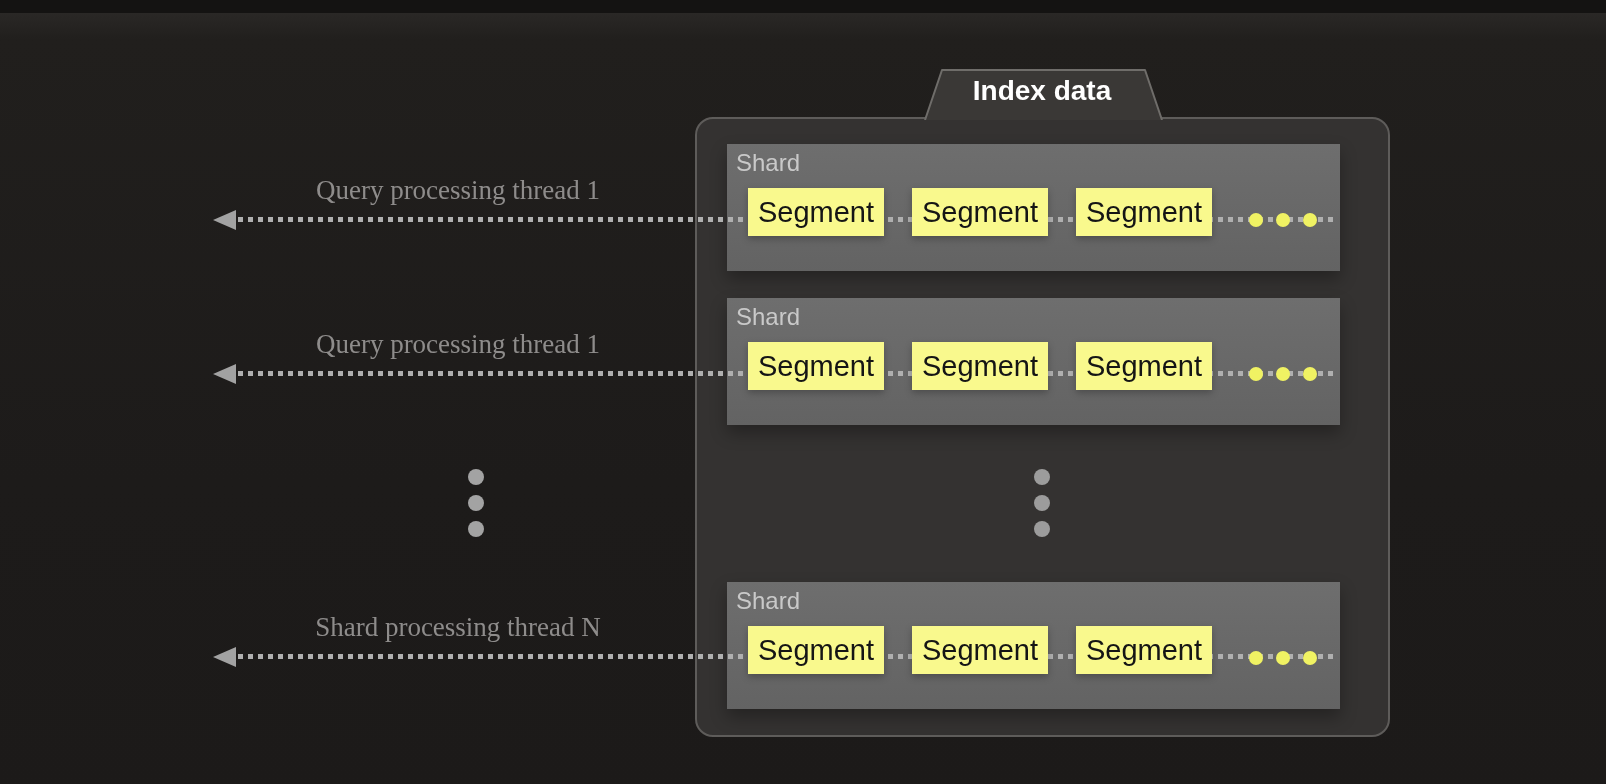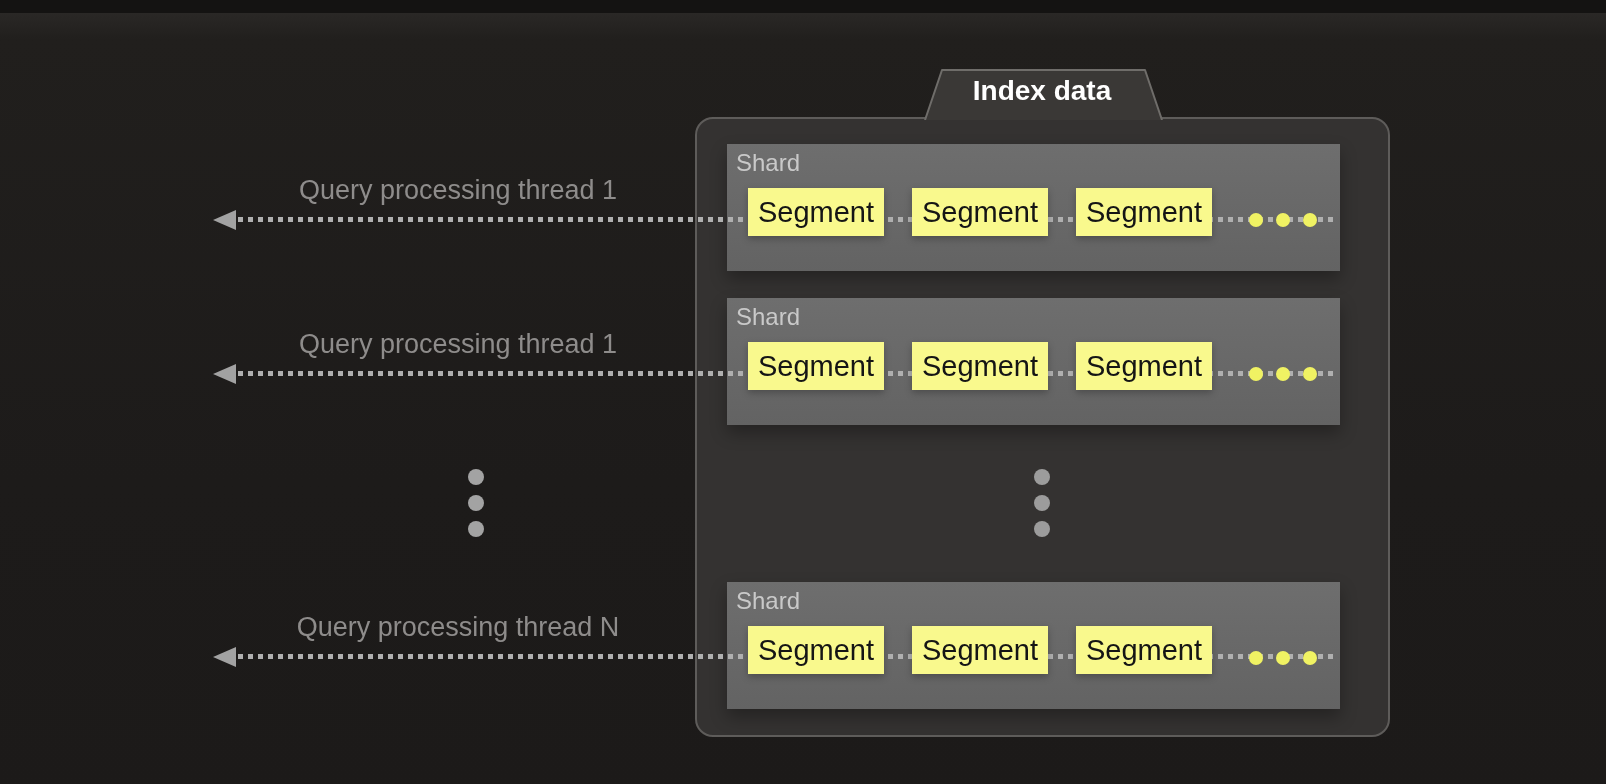--- a/index.html
+++ b/index.html
@@ -11,20 +11,21 @@
     background:linear-gradient(180deg, #2a2826 0px, #211f1d 26px, #1d1b1a 60%, #1c1a19 100%);
     font-family:"Liberation Sans","DejaVu Sans",sans-serif;
   }
 
   
   .thread-label {
     position:absolute; left:208px; width:500px;
     text-align:center;
     font-size:27px; color:#8e8c8b;
     z-index:3;
+    font-family:Liberation Serif, serif;
   }
   .t1 { top:162px; } .t2 { top:316px; } .t3 { top:599px; }
 
   .dotted-line {
     position:absolute; left:238px; width:1099px; height:5px;
     background:repeating-linear-gradient(90deg, #b0b0b0 0 5px, transparent 5px 10px);
     z-index:3;
   }
   .l1 { top:204px; } .l2 { top:358px; } .l3 { top:641px; }
 
@@ -138,21 +139,21 @@
   </div>
 
   <div class="thread-label t1">Query processing thread 1</div>
   <div class="dotted-line l1"></div>
   <div class="arrow-head h1"></div>
 
   <div class="thread-label t2">Query processing thread 1</div>
   <div class="dotted-line l2"></div>
   <div class="arrow-head h2"></div>
 
-  <div class="thread-label t3">Query processing thread N</div>
+  <div class="thread-label t3">Shard processing thread N</div>
   <div class="dotted-line l3"></div>
   <div class="arrow-head h3"></div>
 
   <div class="vdot vx-left vy1"></div>
   <div class="vdot vx-left vy2"></div>
   <div class="vdot vx-left vy3"></div>
 
   <div class="vdot center vx-center vy1"></div>
   <div class="vdot center vx-center vy2"></div>
   <div class="vdot center vx-center vy3"></div>

